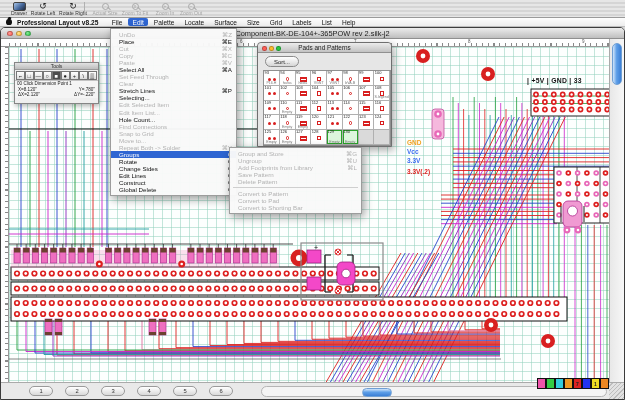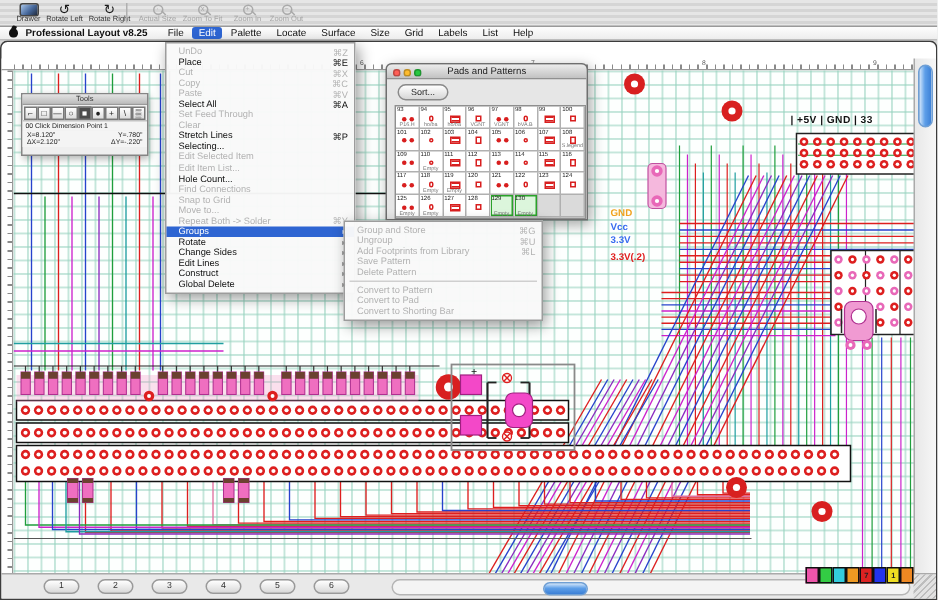--- a/index.html
+++ b/index.html
@@ -212,20 +212,26 @@
       <span class="mb-item">Locate</span>
       <span class="mb-item">Surface</span>
       <span class="mb-item">Size</span>
       <span class="mb-item">Grid</span>
       <span class="mb-item">Labels</span>
       <span class="mb-item">List</span>
       <span class="mb-item">Help</span>
     </div>
 
   <div class="win">
+    <div class="titlebar">
+      <span class="tl r"></span>
+      <span class="tl y"></span>
+      <span class="tl g"></span>
+      <div class="title">Component-BK-DE-104+-365POW rev 2.silk-j2</div>
+    </div>
 
     <div class="ruler-top" id="rulerTop">
       <div class="ticks"></div>
     <span class="ruler-num" style="left: 125px;">5</span>
         <span class="ruler-num" style="left: 239px;">6</span>
         <span class="ruler-num" style="left: 353px;">7</span>
         <span class="ruler-num" style="left: 467px;">8</span>
         <span class="ruler-num" style="left: 581px;">9</span>
       </div>
     <div class="ruler-left">

